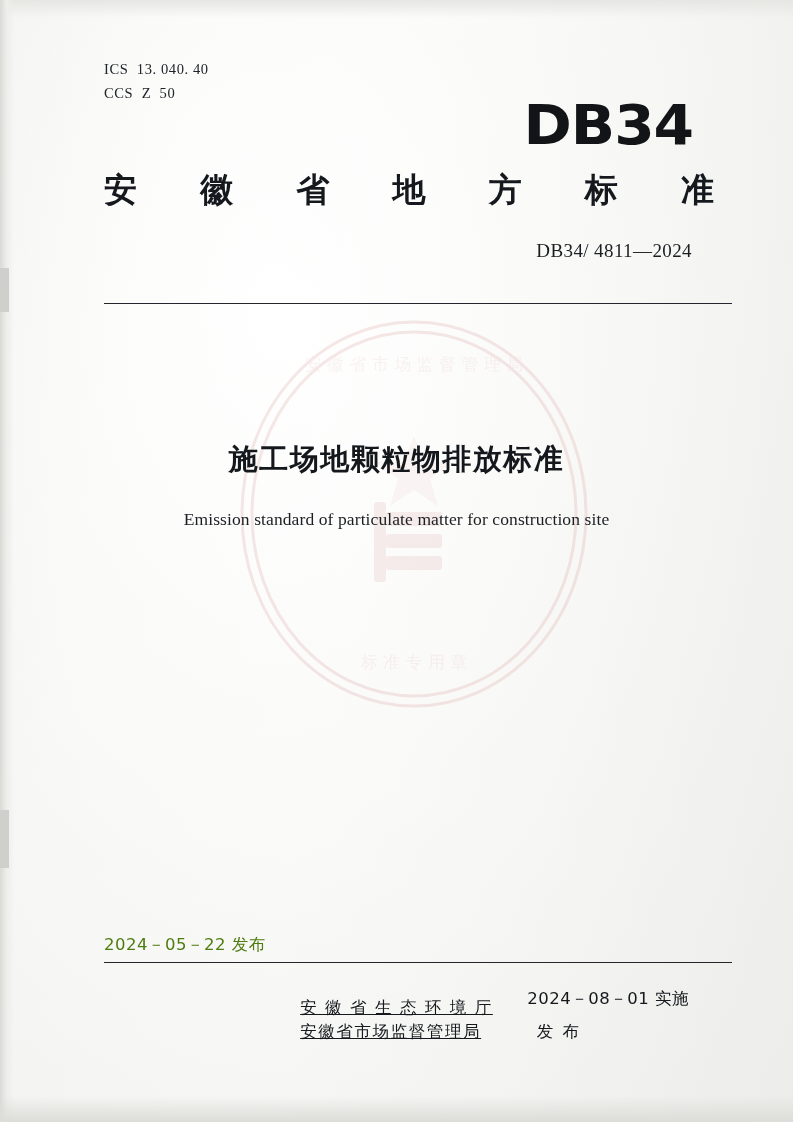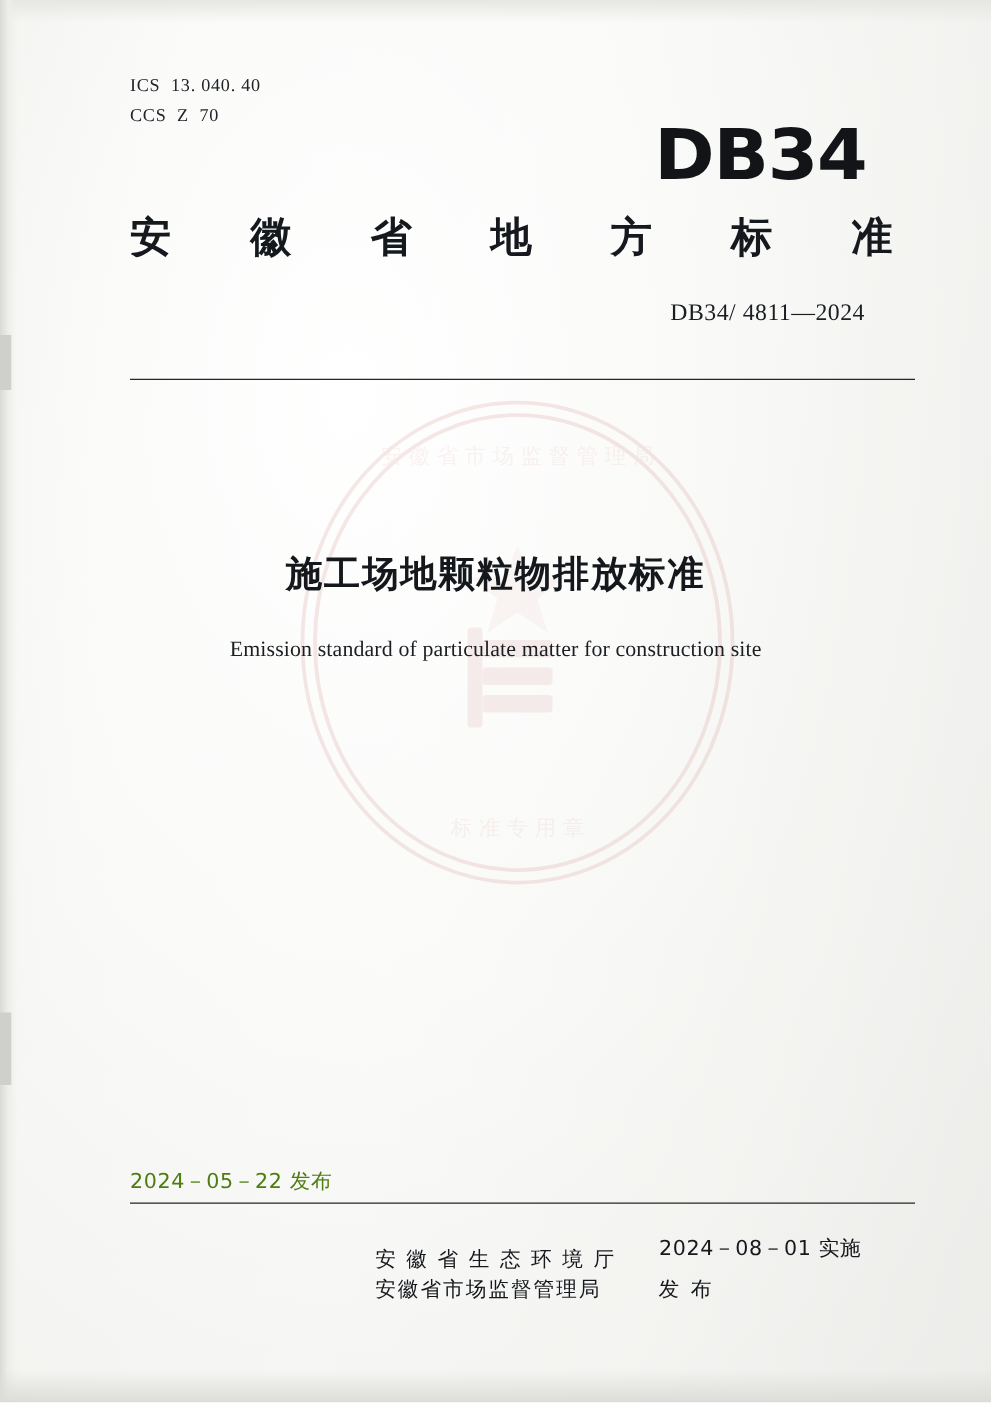--- a/index.html
+++ b/index.html
@@ -199,26 +199,27 @@
     line-height: 1.45;
   }
   #publisher-row {
     display: inline-block;
     position: relative;
   }
   #publisher-names {
     display: inline-block;
     text-align: left;
     letter-spacing: 1.6px;
+    text-decoration: underline;
   }
   #publish-verb {
     position: absolute;
     left: 100%;
     bottom: 0;
-    margin-left: 34px;
+    margin-left: 44px;
     white-space: nowrap;
     letter-spacing: 2px;
   }
 </style>
 </head>
 <body>
 
 <div id="page">
 
   <div id="paper-texture"></div>
@@ -243,21 +244,21 @@
     <g fill="#b8544c" opacity="0.55" font-family="DejaVu Sans, sans-serif" font-size="17">
       <text x="178" y="54" text-anchor="middle">安 徽 省 市 场 监 督 管 理 局</text>
       <text x="178" y="352" text-anchor="middle">标 准 专 用 章</text>
     </g>
   </svg>
 
   <div class="content">
 
     <div id="ics-block">
       <div>ICS  13. 040. 40</div>
-      <div>CCS  Z  70</div>
+      <div>CCS  Z  50</div>
     </div>
 
     <div id="db-logo">DB34</div>
 
     <div id="standard-title">
       <span>安</span>
       <span>徽</span>
       <span>省</span>
       <span>地</span>
       <span>方</span>

